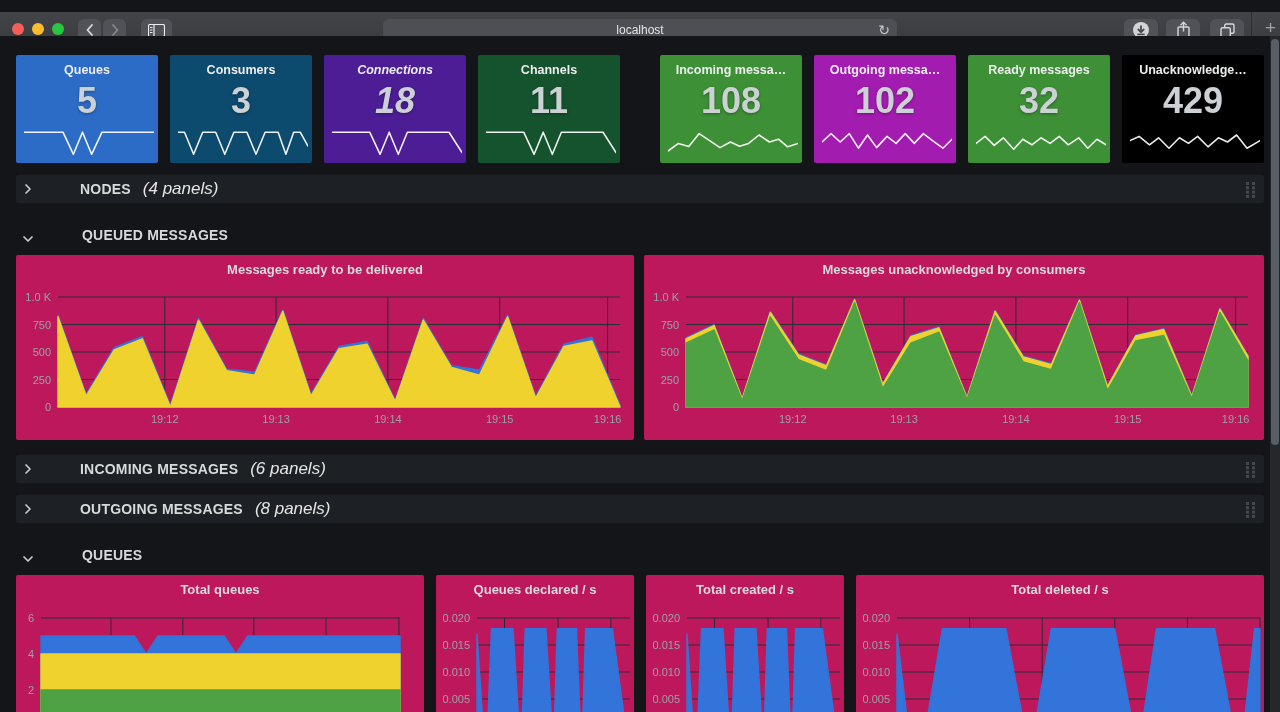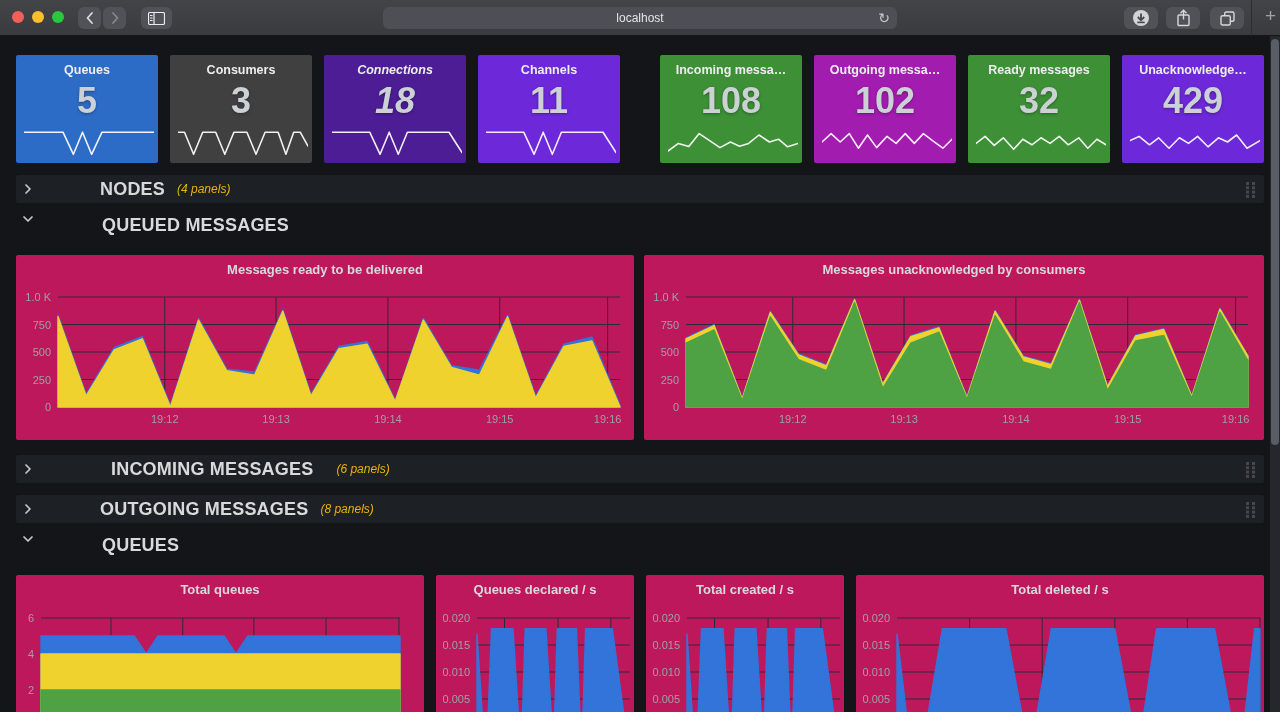--- a/index.html
+++ b/index.html
@@ -1,21 +1,21 @@
 <!DOCTYPE html>
 <html><head>
 <meta charset="utf-8">
 <style>
   * { margin:0; padding:0; box-sizing:border-box; }
   html,body { width:1280px; height:712px; overflow:hidden; background:#000; }
   body { font-family:"Liberation Sans", sans-serif; }
   #window { position:relative; width:1280px; height:712px; overflow:hidden; background:#141518; }
 
   
-  #toolbar { position:absolute; left:0; top:0; width:1280px; height:36px;
+  #toolbar { position:absolute; left:0; top:12px; width:1280px; height:36px;
     background:linear-gradient(#434447,#3a3b3e); border-bottom:1px solid #151618; }
   .tl { position:absolute; top:11px; width:12px; height:12px; border-radius:50%; }
   .tbtn { position:absolute; top:7px; height:22px; background:#515257; border-radius:6px;
     display:flex; align-items:center; justify-content:center; }
   #url-field { position:absolute; left:383px; top:7px; width:514px; height:22px; background:#4e4f54;
     border-radius:6px; color:#e3e4e6; font-size:12px; display:flex; align-items:center; justify-content:center; }
   #url-reload { position:absolute; right:7px; top:1px; color:#c6c7c9; font-size:14px; line-height:20px; }
   #newtab-divider { position:absolute; right:28px; top:0; width:1px; height:36px; background:#2c2d30; }
   #newtab-plus { position:absolute; right:4px; top:5px; color:#9fa0a3; font-size:19px; font-weight:400; }
 
@@ -24,23 +24,23 @@
 
   #cards-row { position:absolute; left:16px; top:19px; width:1248px; height:108px; display:flex; gap:12px; }
   .stat-card { position:relative; flex:1; border-radius:2px; overflow:hidden; }
   .stat-card .card-title { margin-top:8px; text-align:center; font-size:12.5px; font-weight:700; color:#eceded; }
   .stat-card .card-value { margin-top:4px; text-align:center; font-size:36px; font-weight:700; color:#ccd1d5;
     text-shadow:0 1px 3px rgba(0,0,0,.35); line-height:40px; }
   .stat-card svg.spark { position:absolute; left:8px; right:8px; bottom:4px; }
 
   .row-strip { position:absolute; left:16px; width:1248px; height:28px; background:#1d2024; border-radius:2px;
     display:flex; align-items:center; padding:0 8px; }
-  .section-header { position:absolute; left:16px; width:1248px; height:28px; display:flex; align-items:flex-start; padding:0 6px; }
-  .row-title { color:#d8d9da; font-weight:700; font-size:18px; letter-spacing:.2px; margin-left:24px;padding-left:44px; }
-  .row-count { color:#eab308; font-style:italic; font-size:12px; margin-left:12px; }
+  .section-header { position:absolute; left:16px; width:1248px; height:28px; display:flex; align-items:flex-end; padding:0 6px; }
+  .row-title { color:#d8d9da; font-weight:700; font-size:14px; letter-spacing:.2px; margin-left:4px;padding-left:44px; }
+  .row-count { color:#e5e5e5; font-style:italic; font-size:17px; margin-left:12px; }
   .row-handle { margin-left:auto; display:flex; align-items:center; }
 
   .panel { position:absolute; background:#be185d; border-radius:2px; }
   .panel .panel-title { position:absolute; left:0; right:0; top:7px; text-align:center; font-size:13px;
     font-weight:700; color:#d8d9da; }
   .panel svg.chart { position:absolute; left:0; top:0; }
 
   
   #scrollbar-track { position:absolute; right:0; top:36px; width:10px; height:676px; background:#25272c; }
   #scrollbar-thumb { position:absolute; right:1px; top:3px; width:8px; height:406px; background:#585d66; border-radius:4px; }
@@ -110,35 +110,35 @@
   <div id="content">
 
     <div id="cards-row">
       <div class="stat-card" style="background: rgb(45, 108, 198);">
         <div class="card-title">Queues</div>
         <div class="card-value">5</div>
       <svg class="spark" width="130" height="34" viewBox="0 0 130 34">
             <polyline points="0.0,7.2 39.0,7.2 49.4,29.3 58.5,7.2 67.6,29.3 78.0,7.2 130.0,7.2" fill="none" stroke="rgba(255,255,255,0.92)" stroke-width="1.6" stroke-linejoin="round" stroke-linecap="round"></polyline>
           </svg>
         </div>
-      <div class="stat-card" style="background: #404040;">
+      <div class="stat-card" style="background: #0c4a6e;">
         <div class="card-title">Consumers</div>
         <div class="card-value">3</div>
       <svg class="spark" width="130" height="34" viewBox="0 0 130 34">
             <polyline points="0.0,7.2 6.5,7.2 15.6,29.3 24.7,7.2 37.7,7.2 46.8,29.3 55.9,7.2 68.9,7.2 78.0,29.3 87.1,7.2 100.1,7.2 107.9,29.3 115.7,7.2 122.2,7.2 130.0,21.2" fill="none" stroke="rgba(255,255,255,0.92)" stroke-width="1.6" stroke-linejoin="round" stroke-linecap="round"></polyline>
           </svg>
         </div>
       <div class="stat-card" style="background: #4c1d95; font-style: italic;">
         <div class="card-title">Connections</div>
         <div class="card-value">18</div>
       <svg class="spark" width="130" height="34" viewBox="0 0 130 34">
             <polyline points="0.0,7.2 37.7,7.2 48.1,29.3 57.2,7.2 66.3,29.3 75.4,7.2 117.0,7.2 130.0,27.6" fill="none" stroke="rgba(255,255,255,0.92)" stroke-width="1.6" stroke-linejoin="round" stroke-linecap="round"></polyline>
           </svg>
         </div>
-      <div class="stat-card" style="background: #6d28d9;">
+      <div class="stat-card" style="background: #14532d;">
         <div class="card-title">Channels</div>
         <div class="card-value">11</div>
       <svg class="spark" width="130" height="34" viewBox="0 0 130 34">
             <polyline points="0.0,7.2 37.7,7.2 48.1,29.3 57.2,7.2 66.3,29.3 75.4,7.2 117.0,7.2 130.0,27.6" fill="none" stroke="rgba(255,255,255,0.92)" stroke-width="1.6" stroke-linejoin="round" stroke-linecap="round"></polyline>
           </svg>
         </div>
       <div class="stat-card" style="background: rgb(61, 144, 54); margin-left: 28px;">
         <div class="card-title">Incoming messa…</div>
         <div class="card-value">108</div>
       <svg class="spark" width="130" height="34" viewBox="0 0 130 34">
@@ -152,21 +152,21 @@
             <polyline points="0.0,17.0 9.1,8.6 18.2,17.0 27.3,8.6 36.4,23.2 45.5,10.0 54.6,22.6 65.0,11.4 74.1,18.4 83.2,8.6 92.3,18.4 101.4,8.6 110.5,15.6 120.9,23.2 130.0,14.2" fill="none" stroke="rgba(255,255,255,0.92)" stroke-width="1.6" stroke-linejoin="round" stroke-linecap="round"></polyline>
           </svg>
         </div>
       <div class="stat-card" style="background: rgb(61, 144, 54);">
         <div class="card-title">Ready messages</div>
         <div class="card-value">32</div>
       <svg class="spark" width="130" height="34" viewBox="0 0 130 34">
             <polyline points="0.0,18.4 9.1,11.4 18.2,20.4 27.3,12.8 37.7,24.3 46.8,14.2 55.9,19.8 65.0,12.8 74.1,18.4 83.2,11.4 92.3,19.8 102.7,12.8 111.8,23.2 120.9,14.2 130.0,19.8" fill="none" stroke="rgba(255,255,255,0.92)" stroke-width="1.6" stroke-linejoin="round" stroke-linecap="round"></polyline>
           </svg>
         </div>
-      <div class="stat-card" style="background: #6d28d9;">
+      <div class="stat-card" style="background: #000000;">
         <div class="card-title">Unacknowledge…</div>
         <div class="card-value">429</div>
       <svg class="spark" width="130" height="34" viewBox="0 0 130 34">
             <polyline points="0.0,15.6 9.1,11.4 19.5,19.8 28.6,12.8 39.0,23.2 49.4,12.8 58.5,18.4 67.6,11.4 78.0,21.8 88.4,12.8 97.5,17.0 106.6,10.0 117.0,23.2 130.0,15.6" fill="none" stroke="rgba(255,255,255,0.92)" stroke-width="1.6" stroke-linejoin="round" stroke-linecap="round"></polyline>
           </svg>
         </div>
     </div>
 
     <div class="row-strip" style="top:139px;">
       <svg width="8" height="12" viewBox="0 0 8 12">
@@ -246,21 +246,21 @@
           <text x="35" y="128.5" fill="#9da0a4" font-size="11" text-anchor="end" font-family="&quot;Liberation Sans&quot;, sans-serif">250</text>
           <text x="35" y="156" fill="#9da0a4" font-size="11" text-anchor="end" font-family="&quot;Liberation Sans&quot;, sans-serif">0</text>
           <text x="148.78" y="168" fill="#9da0a4" font-size="11" text-anchor="middle" font-family="&quot;Liberation Sans&quot;, sans-serif">19:12</text>
           <text x="260.05600000000004" y="168" fill="#9da0a4" font-size="11" text-anchor="middle" font-family="&quot;Liberation Sans&quot;, sans-serif">19:13</text>
           <text x="371.894" y="168" fill="#9da0a4" font-size="11" text-anchor="middle" font-family="&quot;Liberation Sans&quot;, sans-serif">19:14</text>
           <text x="483.732" y="168" fill="#9da0a4" font-size="11" text-anchor="middle" font-family="&quot;Liberation Sans&quot;, sans-serif">19:15</text>
           <text x="591.636" y="168" fill="#9da0a4" font-size="11" text-anchor="middle" font-family="&quot;Liberation Sans&quot;, sans-serif">19:16</text>
         </svg>
       </div>
 
-    <div class="row-strip" style="top:419px;gap:11px;">
+    <div class="row-strip" style="top:419px;">
       <svg width="8" height="12" viewBox="0 0 8 12">
           <polyline class="chev" points="2,2 6,6 2,10"></polyline>
         </svg>
       <span class="row-title">INCOMING MESSAGES</span>
       <span class="row-count">(6 panels)</span>
       <span class="row-handle">
         <svg width="11" height="17" viewBox="0 0 11 17">
           <g fill="#46484d">
               <rect x="1" y="1" width="3" height="3"></rect>
               <rect x="7" y="1" width="3" height="3"></rect>

